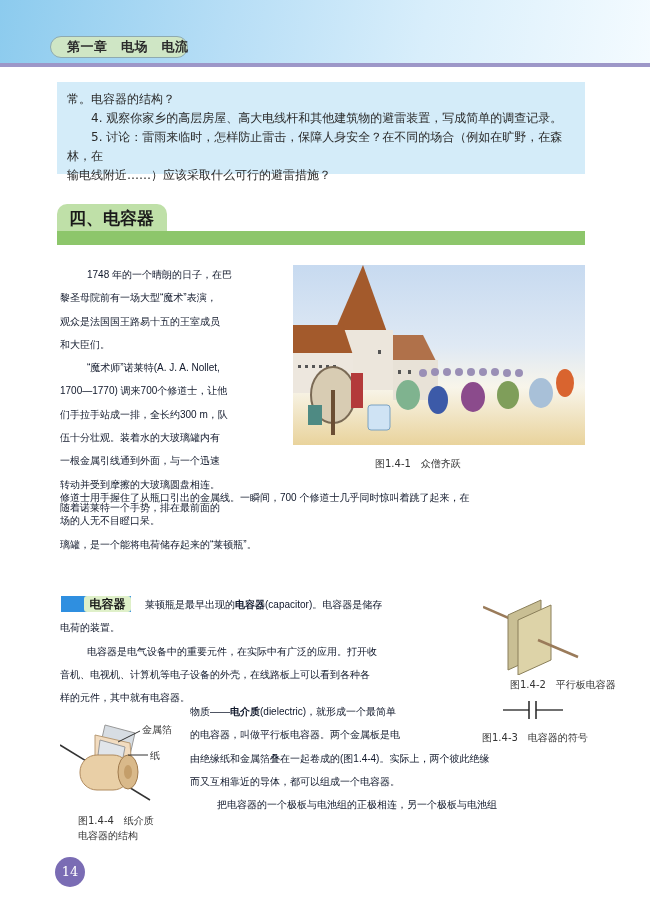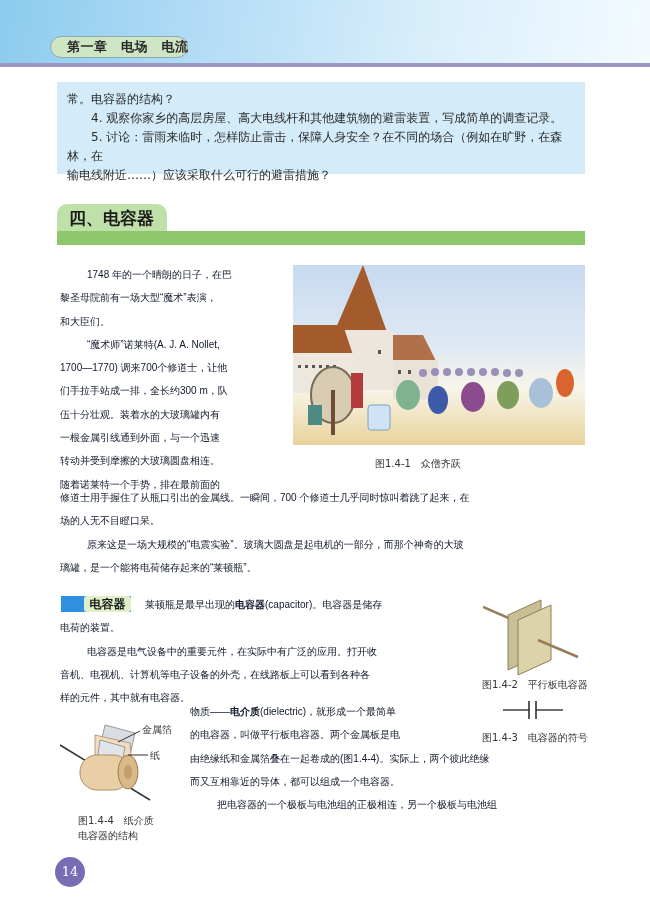--- a/index.html
+++ b/index.html
@@ -84,20 +84,21 @@
   <p class="ind">5. 讨论：雷雨来临时，怎样防止雷击，保障人身安全？在不同的场合（例如在旷野，在森林，在</p>
   <p>输电线附近……）应该采取什么可行的避雷措施？</p>
 </div>
 
 <div class="section-tab">四、电容器</div>
 <div class="section-bar"></div>
 
 <div class="para" style="left:60px; top:263px; width:235px;">
   <div><span class="indent"></span><span>1748 年的一个晴朗的日子，在巴</span></div>
   <div>黎圣母院前有一场大型“魔术”表演，</div>
+  <div>观众是法国国王路易十五的王室成员</div>
   <div>和大臣们。</div>
   <div><span class="indent"></span><span>“魔术师”诺莱特(A. J. A. Nollet,</span></div>
   <div>1700—1770) 调来700个修道士，让他</div>
   <div>们手拉手站成一排，全长约300 m，队</div>
   <div>伍十分壮观。装着水的大玻璃罐内有</div>
   <div>一根金属引线通到外面，与一个迅速</div>
   <div>转动并受到摩擦的大玻璃圆盘相连。</div>
   <div>随着诺莱特一个手势，排在最前面的</div>
 </div>
 
@@ -148,21 +149,20 @@
           <circle cx="226" cy="108" r="4"></circle>
         </g>
     </g>
   </svg>
 </div>
 <div class="fig-cap" style="left:375px; top:457px;">图1.4-1　众僧齐跃</div>
 
 <div class="para" style="left:60px; top:486px; width:540px;">
   <div>修道士用手握住了从瓶口引出的金属线。一瞬间，700 个修道士几乎同时惊叫着跳了起来，在</div>
   <div>场的人无不目瞪口呆。</div>
-  <div><span class="indent"></span><span>原来这是一场大规模的“电震实验”。玻璃大圆盘是起电机的一部分，而那个神奇的大玻</span></div>
   <div>璃罐，是一个能将电荷储存起来的“莱顿瓶”。</div>
 </div>
 
 <div class="keyword-tag">
   <div class="inner">电容器</div>
 </div>
 
 <div class="para" style="left:60px; top:593px; width:410px;">
   <div><span style="display:inline-block;width:85px;"></span><span>莱顿瓶是最早出现的</span><b>电容器</b><span>(capacitor)。电容器是储存</span></div>
   <div>电荷的装置。</div>
@@ -170,21 +170,21 @@
   <div>音机、电视机、计算机等电子设备的外壳，在线路板上可以看到各种各</div>
   <div>样的元件，其中就有电容器。</div>
 </div>
 
 <svg style="position:absolute; left:483px; top:595px;" width="100" height="80" viewBox="0 0 100 80">
   <line x1="0" y1="12" x2="30" y2="25" stroke="#9a7b5a" stroke-width="2.5"></line>
   <polygon points="25,20 58,5 58,60 25,75" fill="#c9bf94" stroke="#8a7f5a"></polygon>
   <polygon points="35,25 68,10 68,65 35,80" fill="#ddd3a8" stroke="#8a7f5a"></polygon>
   <line x1="55" y1="45" x2="95" y2="62" stroke="#9a7b5a" stroke-width="2.5"></line>
 </svg>
-<div class="fig-cap" style="left:482px; top:678px;">图1.4-2　平行板电容器</div>
+<div class="fig-cap" style="left:510px; top:678px;">图1.4-2　平行板电容器</div>
 
 <svg style="position:absolute; left:503px; top:700px;" width="60" height="20" viewBox="0 0 60 20">
   <line x1="0" y1="10" x2="26" y2="10" stroke="#222" stroke-width="1.3"></line>
   <line x1="26" y1="1" x2="26" y2="19" stroke="#222" stroke-width="1.5"></line>
   <line x1="33" y1="1" x2="33" y2="19" stroke="#222" stroke-width="1.5"></line>
   <line x1="33" y1="10" x2="60" y2="10" stroke="#222" stroke-width="1.3"></line>
 </svg>
 <div class="fig-cap" style="left:482px; top:731px;">图1.4-3　电容器的符号</div>
 
 <svg style="position:absolute; left:60px; top:715px;" width="100" height="90" viewBox="0 0 100 90">

